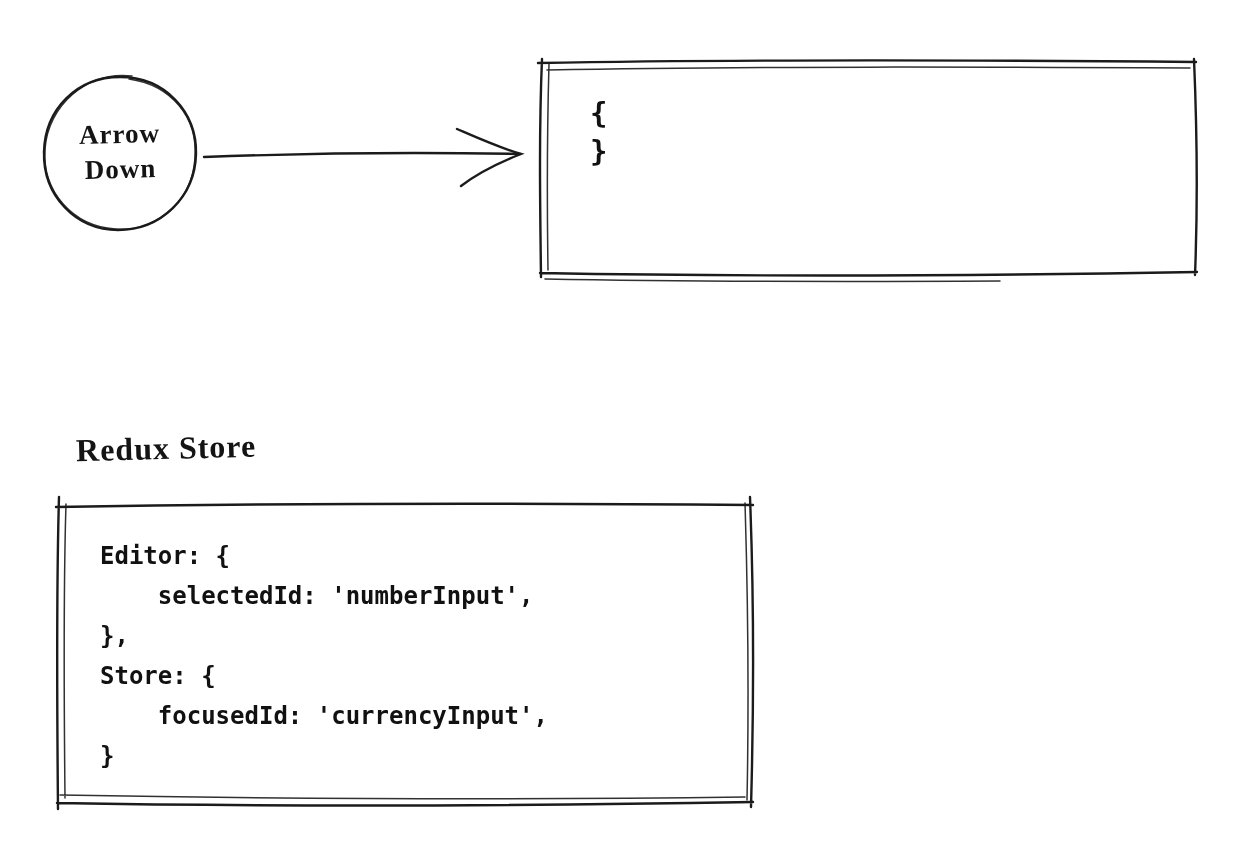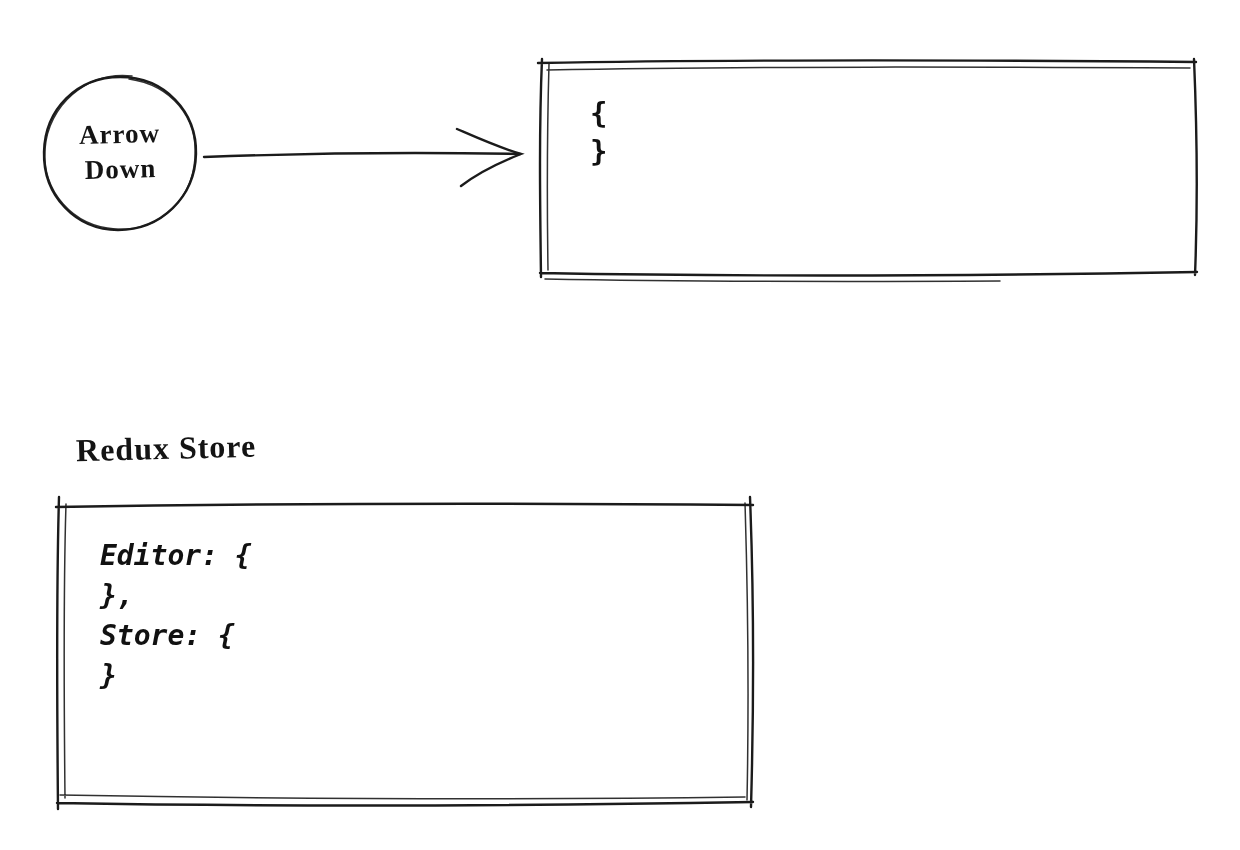--- a/index.html
+++ b/index.html
@@ -68,23 +68,22 @@
   }
   .action-code {
     left: 590px;
     top: 94px;
     font-size: 29px;
     line-height: 38px;
   }
   .store-code {
     left: 100px;
     top: 536px;
-    font-size: 28px;
+    font-size: 24px;
     line-height: 40px;
-    font-style: italic;
   }
 </style>
 </head>
 <body>
 
 <div class="canvas">
 
   <svg class="sketch-layer" viewBox="0 0 1240 850" xmlns="http://www.w3.org/2000/svg">
 
     <g>
@@ -115,18 +114,20 @@
 
   <div class="code-block action-code">
     <div class="code-line">{</div>
     <div class="code-line">}</div>
   </div>
 
   <div class="handwriting store-title">Redux Store</div>
 
   <div class="code-block store-code">
     <div class="code-line">Editor: {</div>
+    <div class="code-line">    selectedId: 'numberInput',</div>
     <div class="code-line">},</div>
     <div class="code-line">Store: {</div>
+    <div class="code-line">    focusedId: 'currencyInput',</div>
     <div class="code-line">}</div>
   </div>
 
 </div>
 
 </body></html>

